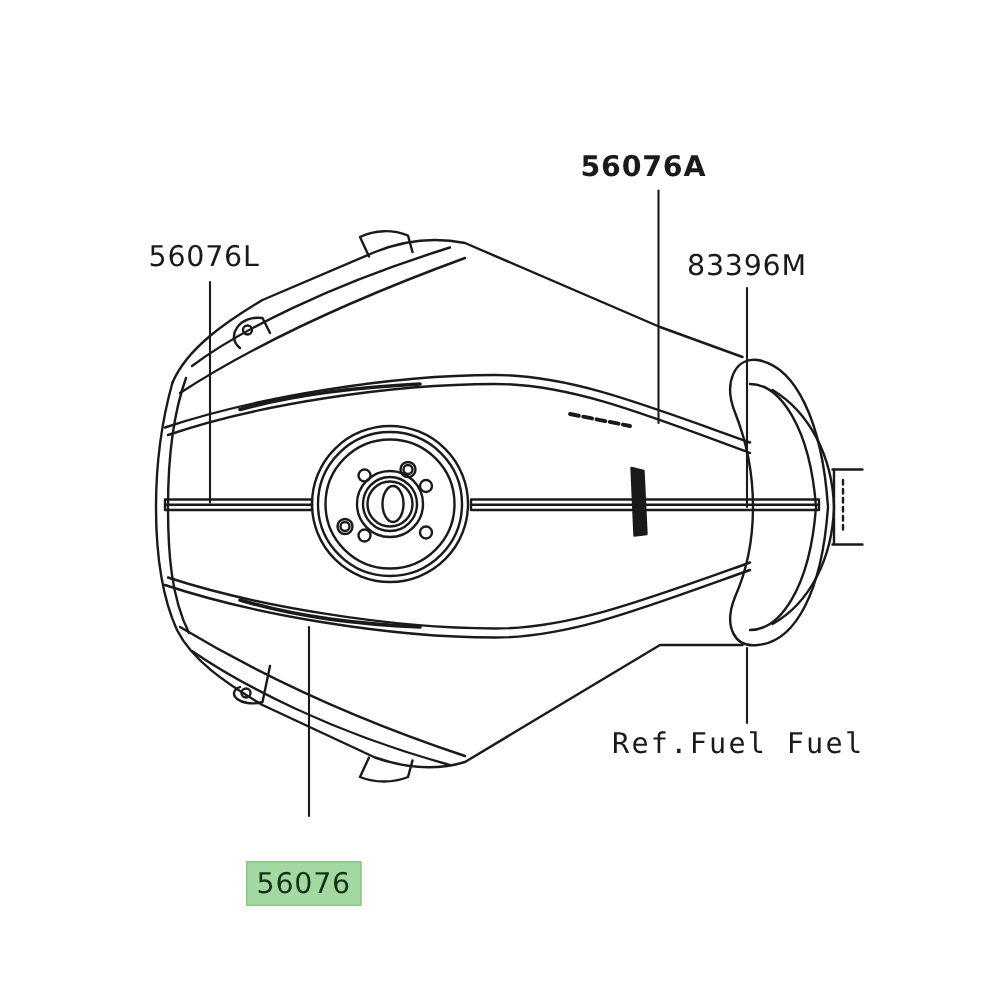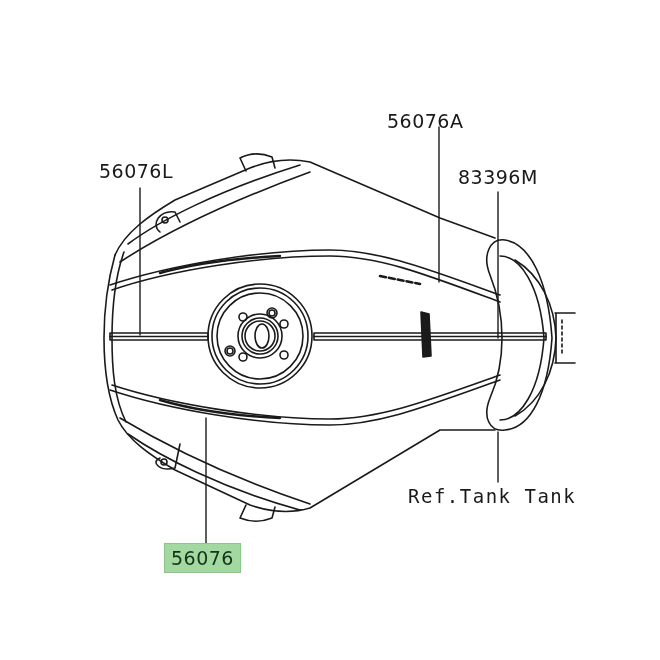--- a/index.html
+++ b/index.html
@@ -21,20 +21,21 @@
       color: #1a1a1a;
       letter-spacing: 1.5px;
       white-space: nowrap;
       line-height: 1;
     }
     .highlight {
       background: #a3d8a0;
       border: 1px solid #8cc489;
       color: #14341a;
       padding: 5px 6px 4px 6px;
+      margin-top: 31px;
     }
   </style>
 </head>
 <body>
 
 <svg id="diagram" viewBox="0 0 660 660" xmlns="http://www.w3.org/2000/svg">
   <g fill="none" stroke="#1a1a1a" stroke-width="1.6" stroke-linejoin="round" stroke-linecap="round">
 
     <g>
       <path d="M115 255 C 108 280, 104 310, 104 338 C 104 368, 108 398, 118 420 C 128 440, 150 455, 175 470 L 250 505 C 270 512, 290 514, 310 508 L 440 430 L 495 430"></path>
@@ -115,17 +116,17 @@
     <g stroke-width="1.4">
       <line x1="140" y1="188" x2="140" y2="335"></line>
       <line x1="439" y1="127" x2="439" y2="282"></line>
       <line x1="498" y1="192" x2="498" y2="338"></line>
       <line x1="206" y1="418" x2="206" y2="544"></line>
       <line x1="498" y1="432" x2="498" y2="482"></line>
     </g>
   </g>
 </svg>
 
-<div class="part-label" style="left:387px; top:112px;">56076A</div>
+<div class="part-label" style="left:387px; top:102px;font-weight:bold;">56076A</div>
 <div class="part-label" style="left:99px; top:162px;text-align:center;">56076L</div>
 <div class="part-label" style="left:458px; top:168px;">83396M</div>
 <div class="part-label highlight" style="left:164px; top:543px;">56076</div>
-<div class="ref-label" style="left:408px; top:487px;">Ref.Tank Tank</div>
+<div class="ref-label" style="left:408px; top:487px;">Ref.Fuel Fuel</div>
 
 </body></html>

